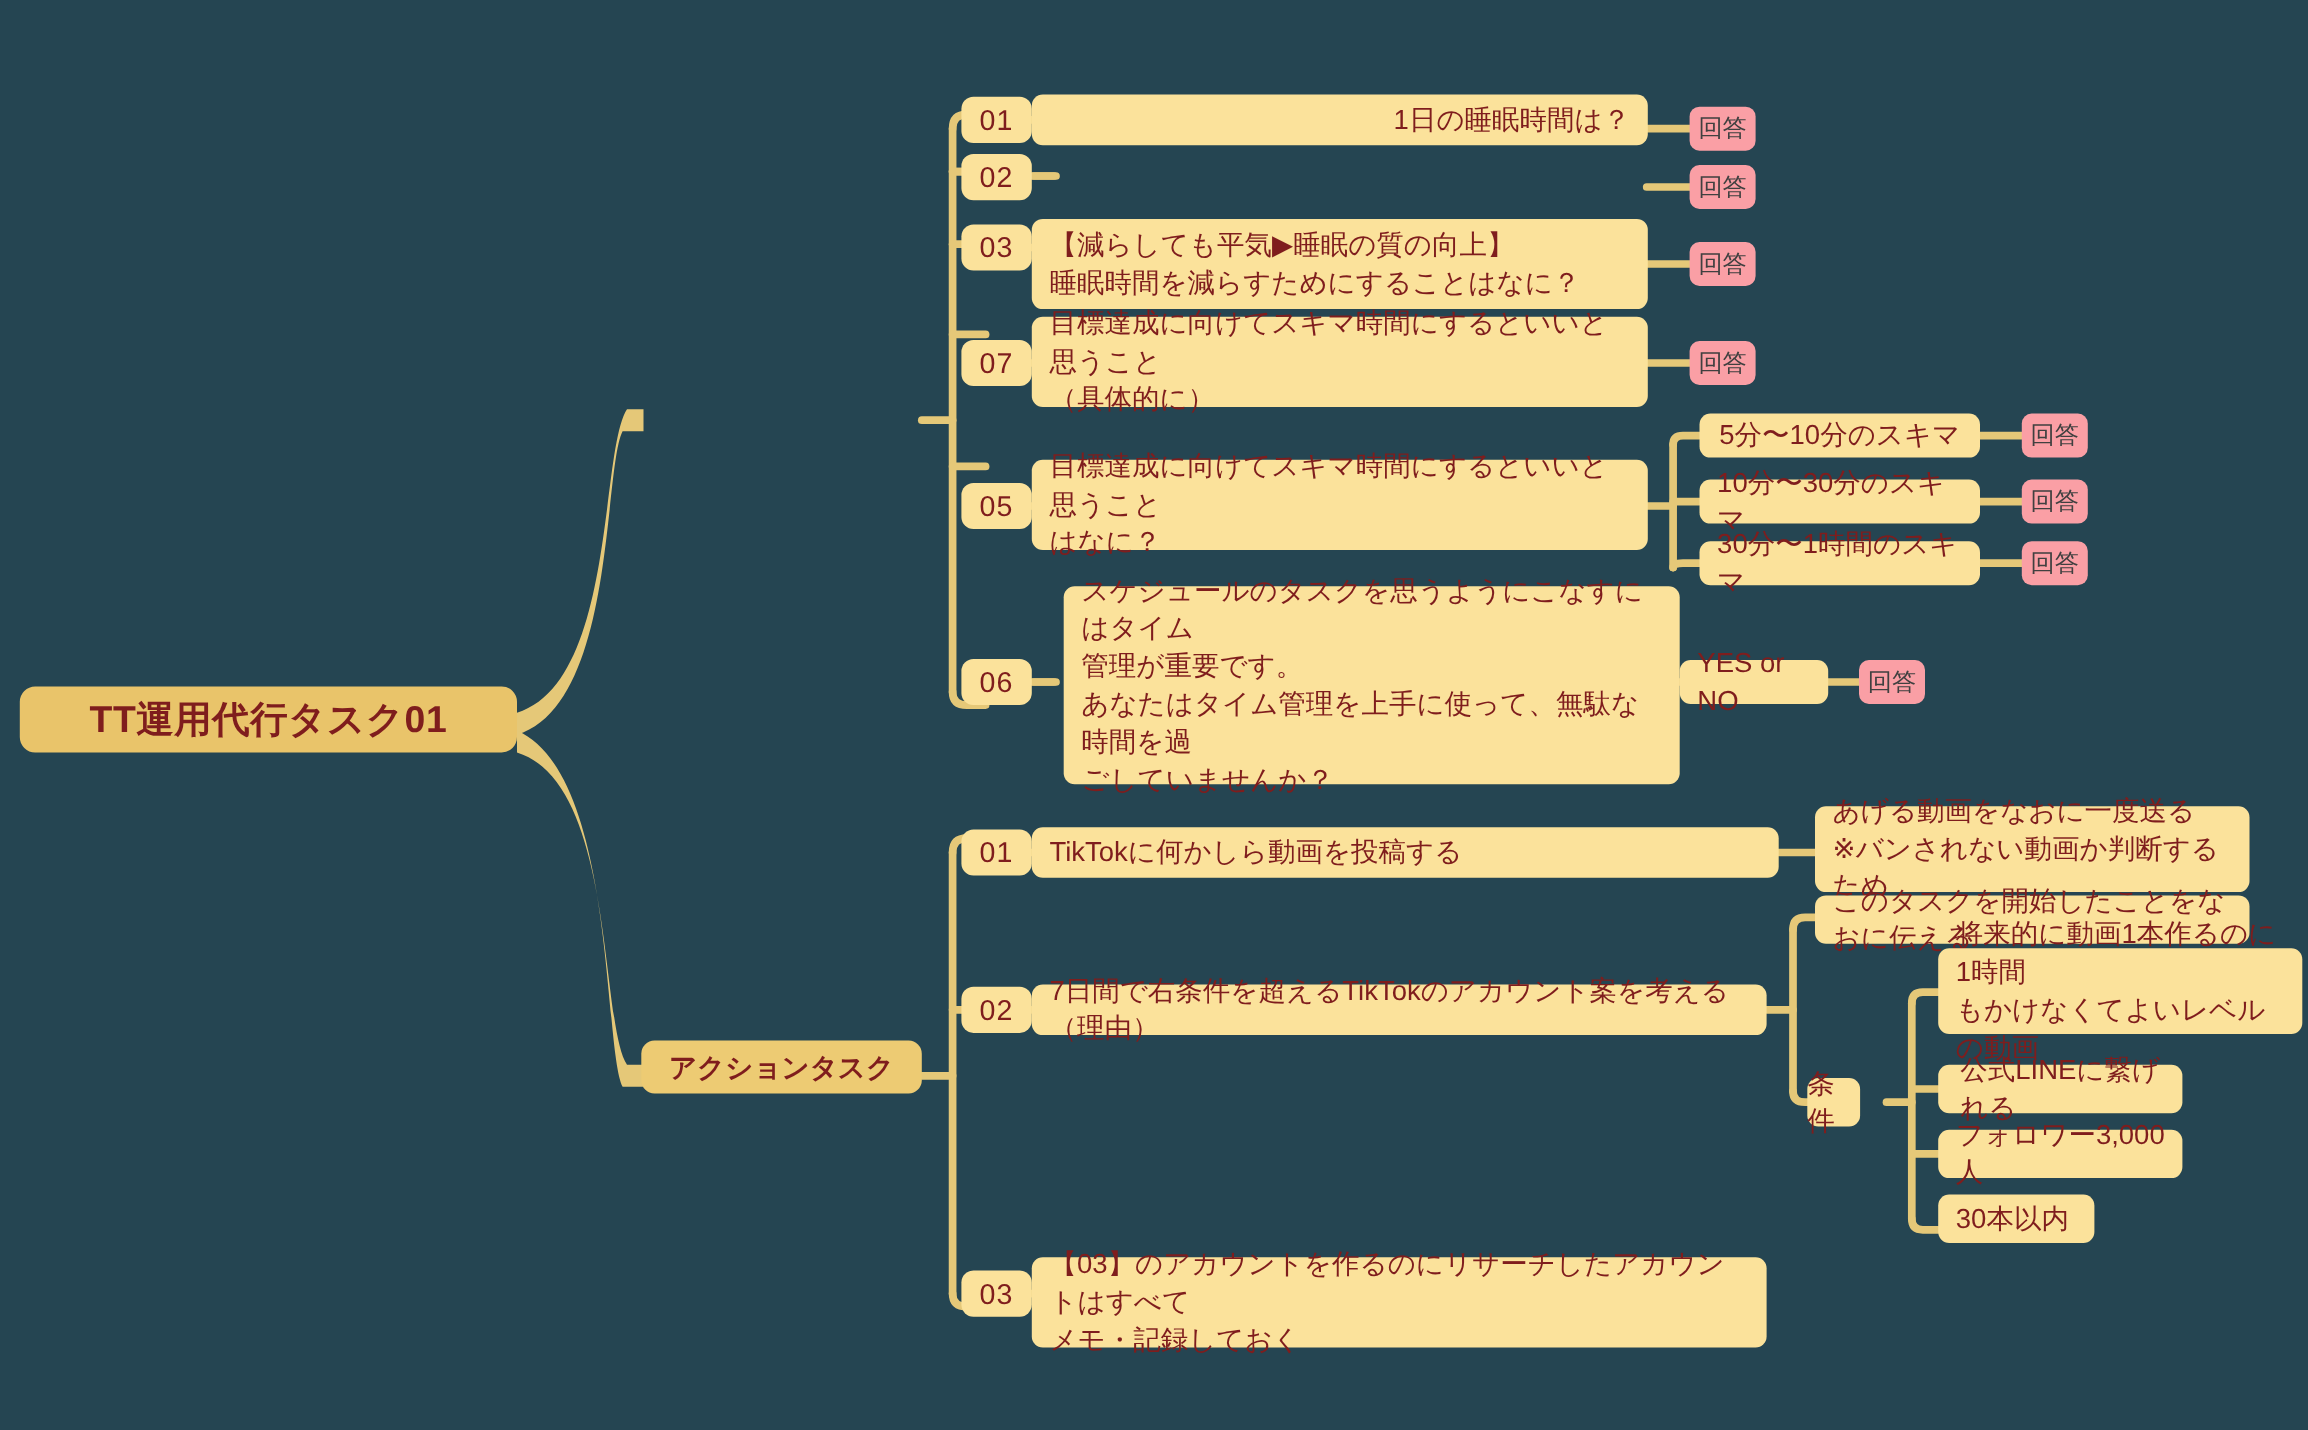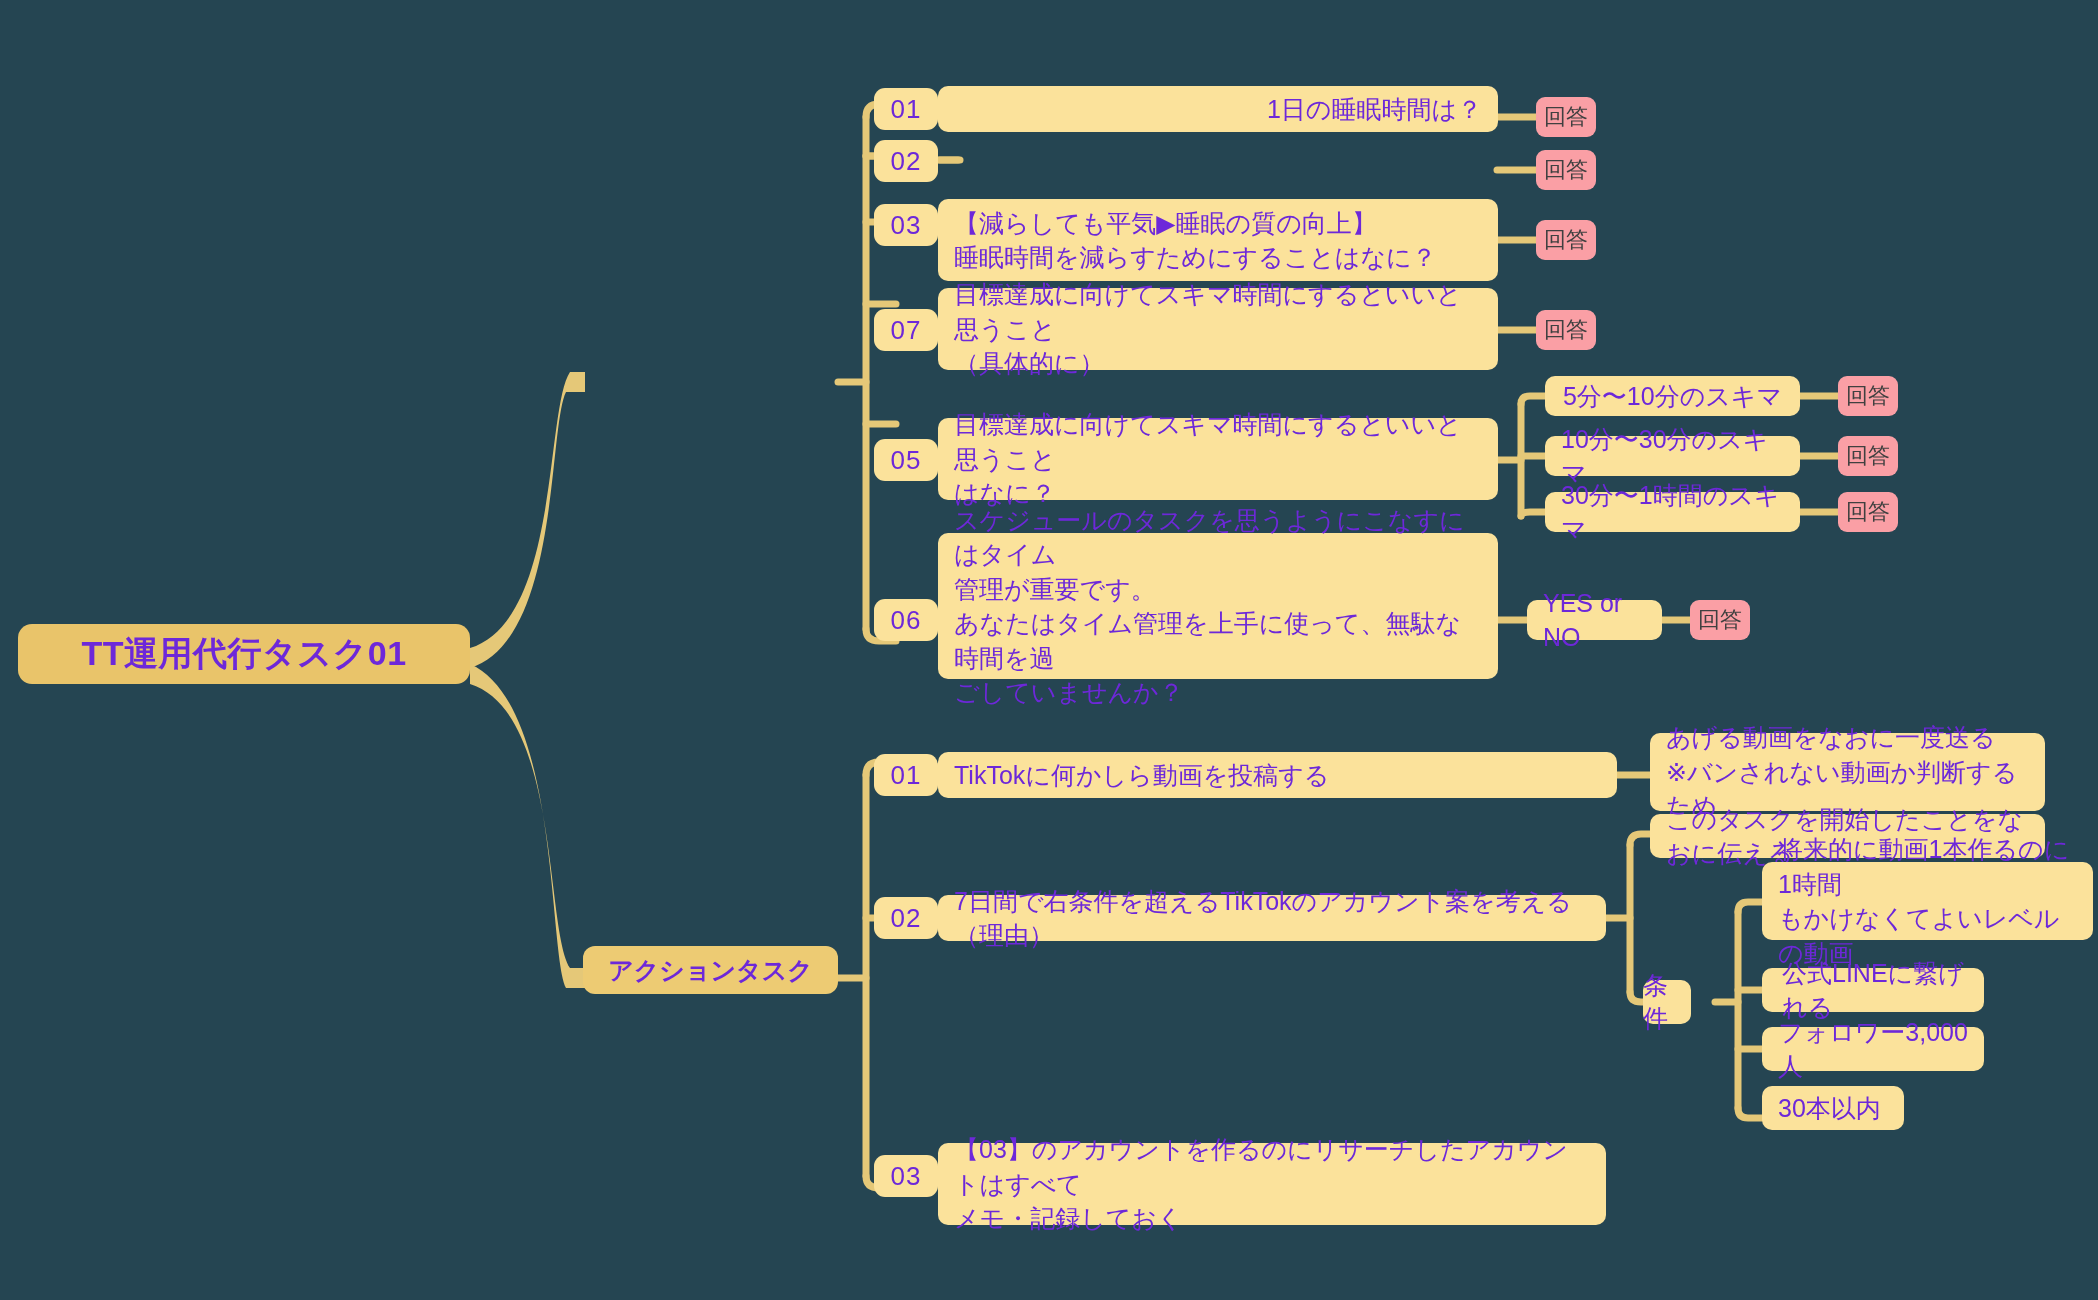--- a/index.html
+++ b/index.html
@@ -28,21 +28,21 @@
     z-index: 1;
     pointer-events: none;
   }
   .node {
     position: absolute;
     z-index: 2;
     box-sizing: border-box;
     display: flex;
     align-items: center;
     border-radius: 10px;
-    color: #6d28d9;
+    color: #7f1d1d;
     white-space: pre-line;
   }
   .root {
     background: #E9C46A;
     border-radius: 14px;
     font-size: 34px;
     font-weight: bold;
     justify-content: center;
     letter-spacing: 0.5px;
   }
@@ -187,21 +187,21 @@
 睡眠時間を減らすためにすることはなに？</span>
   </div>
   <div class="node topic multi" style="left:938px; top:288px; width:560px; height:82px;">
     <span>目標達成に向けてスキマ時間にするといいと思うこと
 （具体的に）</span>
   </div>
   <div class="node topic multi" style="left:938px; top:418px; width:560px; height:82px;">
     <span>目標達成に向けてスキマ時間にするといいと思うこと
 はなに？</span>
   </div>
-  <div class="node topic multi" style="left:938px; top:533px; width:560px; height:146px;">
+  <div class="node topic multi" style="left:967px; top:533px; width:560px; height:180px;">
     <span>スケジュールのタスクを思うようにこなすにはタイム
 管理が重要です。
 あなたはタイム管理を上手に使って、無駄な時間を過
 ごしていませんか？</span>
   </div>
 
   <div class="node answer" style="left:1536px; top:97px; width:60px; height:40px;"><span>回答</span></div>
   <div class="node answer" style="left:1536px; top:150px; width:60px; height:40px;"><span>回答</span></div>
   <div class="node answer" style="left:1536px; top:220px; width:60px; height:40px;"><span>回答</span></div>
   <div class="node answer" style="left:1536px; top:310px; width:60px; height:40px;"><span>回答</span></div>

